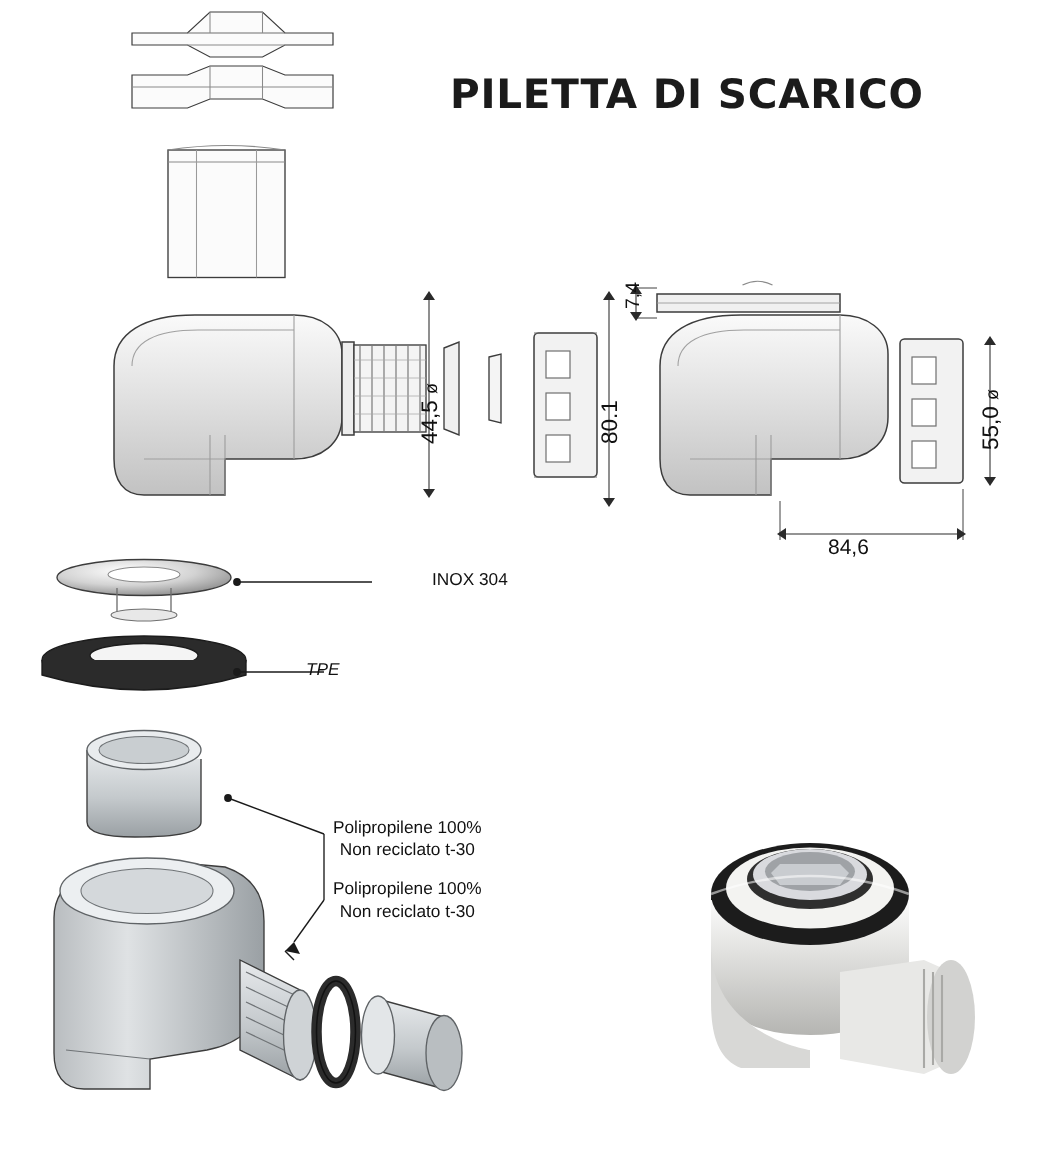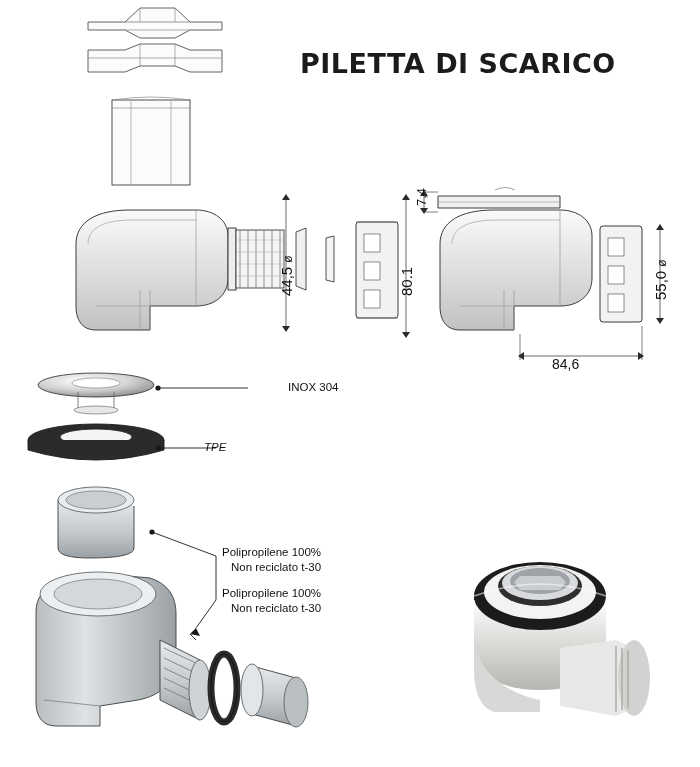--- a/index.html
+++ b/index.html
@@ -53,21 +53,21 @@
   }
   .dim.small {
     font-size: 12px;
   }
   .matlbl {
     position: absolute;
     font-size: 11.5px;
     color: #111;
     line-height: 15px;
     white-space: nowrap;
-    text-align: right;
+    text-align: center;
   }
   svg { display:block; }
 </style>
 </head>
 <body>
 
 <div class="sheet">
 
   <div id="title">PILETTA DI SCARICO</div>
 

